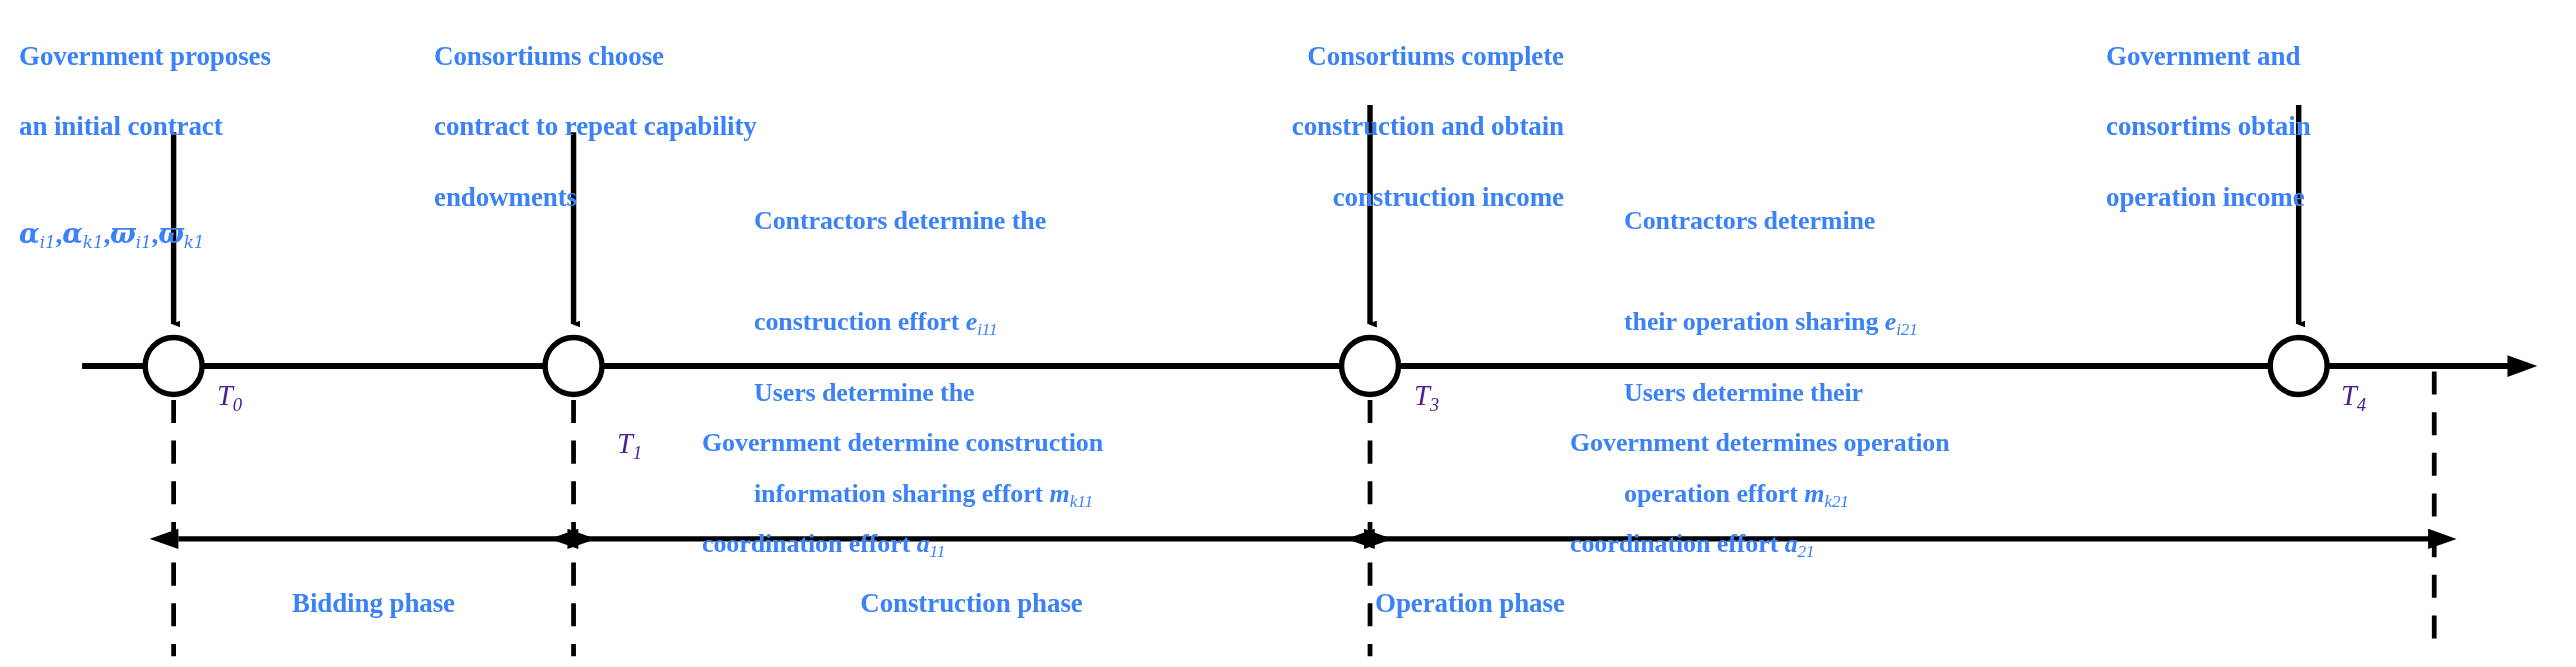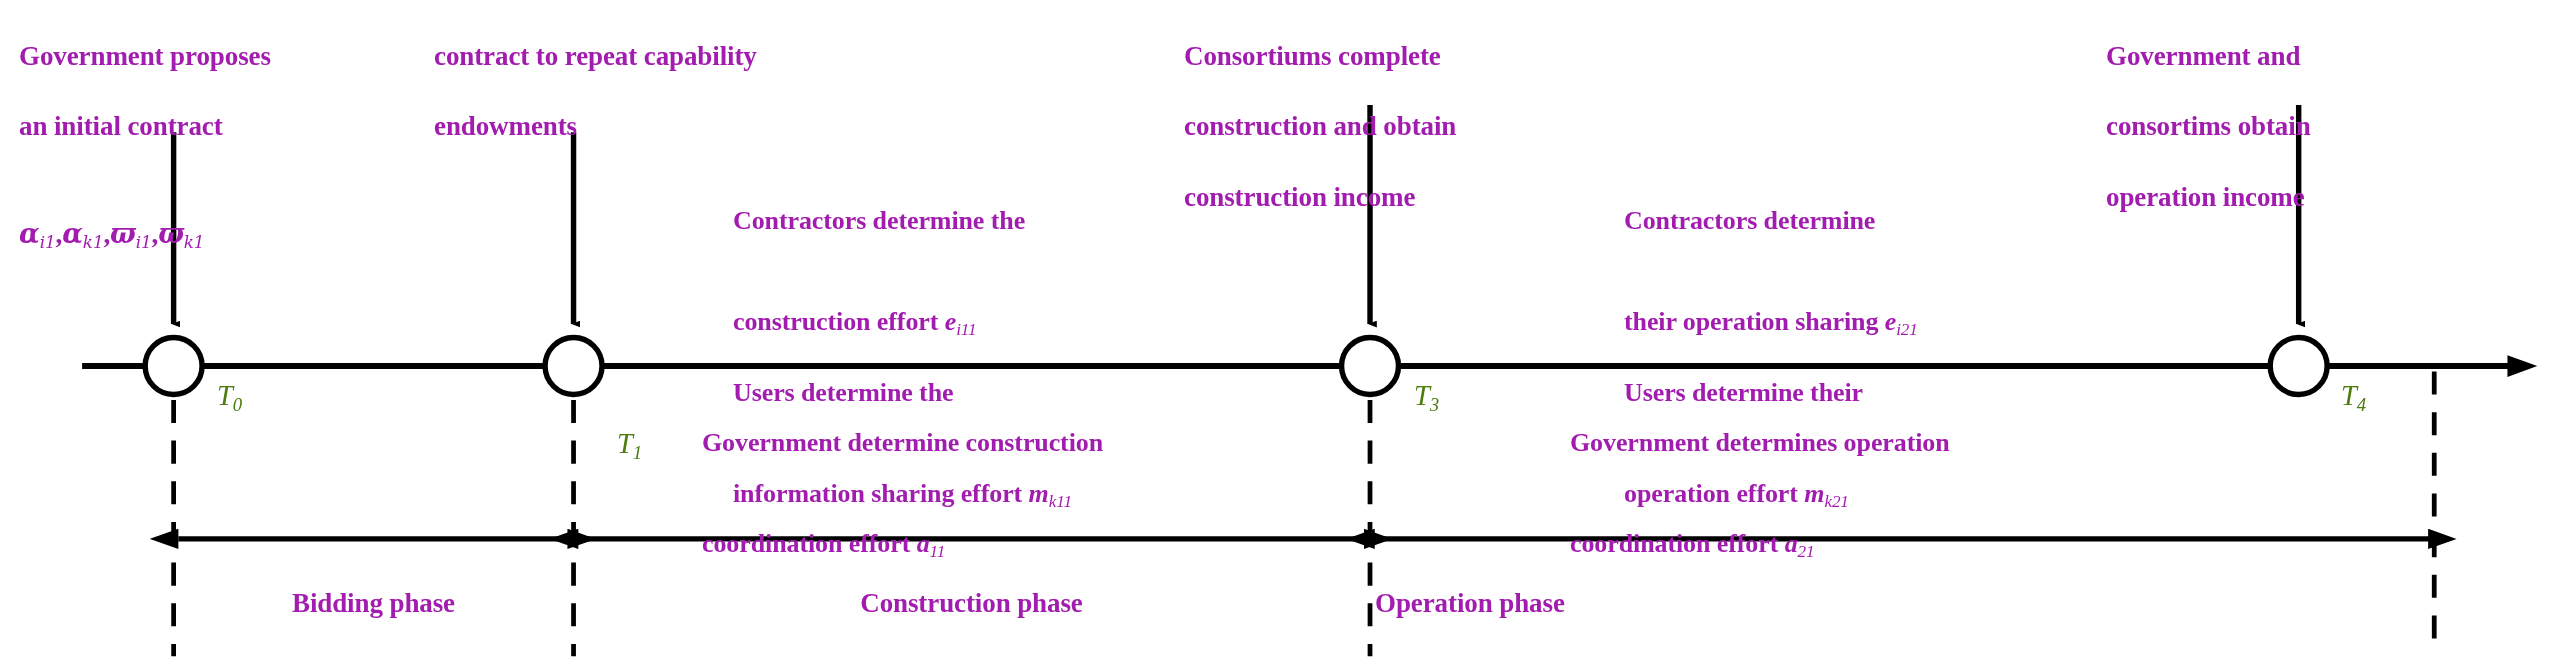--- a/index.html
+++ b/index.html
@@ -17,35 +17,35 @@
   #svg-layer{
     position:absolute;
     left:0; top:0;
     width:2576px;
     height:667px;
   }
   .txt{
     position:absolute;
     font-family:"Liberation Serif","DejaVu Serif",serif;
     font-weight:bold;
-    color:#a21caf;
+    color:#3b82f6;
     white-space:pre-line;
     line-height:1.30;
     letter-spacing:-0.1px;
   }
   .event-label{ font-size:27px; }
   .actor-label{ font-size:26px; }
   .gov-label{ font-size:26px; }
   .phase-label{ font-size:27px;margin-top:13px; }
   .tick-label{
     position:absolute;
     font-family:"Liberation Serif","DejaVu Serif",serif;
     font-style:italic;
     font-size:28.5px;
-    color:#4d7c0f;
+    color:#4c1d95;
   }
   .tick-label sub{
     font-size:0.66em;
     font-style:italic;
     vertical-align:-0.30em;
   }
   .math{
     font-style:italic;
     font-weight:bold;
     margin-top:8px;
@@ -139,37 +139,38 @@
 
   <div class="txt event-label" style="left:19px; top:4.1px; width:285px; text-align:left;">
     <div>Government proposes</div>
     <div>an initial contract</div>
     <div style="margin-top:1.4px;">
       <span class="greek">α<sub style="font-size:0.62em;font-weight:normal;vertical-align:-0.32em;">i1</sub></span><span>,</span><span class="greek">α<sub style="font-size:0.62em;font-weight:normal;vertical-align:-0.32em;">k1</sub></span><span>,</span><span class="greek">ϖ<sub style="font-size:0.62em;font-weight:normal;vertical-align:-0.32em;">i1</sub></span><span>,</span><span class="greek">ϖ<sub style="font-size:0.62em;font-weight:normal;vertical-align:-0.32em;">k1</sub></span>
     </div>
   </div>
 
   <div class="txt event-label" style="left:434px; top:4.1px; width:434px; text-align:left;">
+    <div>Consortiums choose</div>
     <div>contract to repeat capability</div>
     <div>endowments</div>
   </div>
 
-  <div class="txt event-label" style="left:1184px; top:4.1px; width:380px; text-align:left;">
+  <div class="txt event-label" style="left:1184px; top:4.1px; width:380px; text-align:right;">
     <div>Consortiums complete</div>
     <div>construction and obtain</div>
     <div>construction income</div>
   </div>
 
   <div class="txt event-label" style="left:2106px; top:4.1px; width:326px; text-align:left;">
     <div>Government and</div>
     <div>consortims obtain</div>
     <div>operation income</div>
   </div>
 
-  <div class="txt actor-label" style="left:733px; top:170px; width:515px; text-align:left;">
+  <div class="txt actor-label" style="left:754px; top:170px; width:515px; text-align:left;">
     <div>Contractors determine the</div>
     <div>
       <span>construction effort </span><span class="math"><span>e</span><sub>i11</sub></span>
     </div>
     <div>Users determine the</div>
     <div>
       <span>information sharing effort </span><span class="math"><span>m</span><sub>k11</sub></span>
     </div>
   </div>
 

